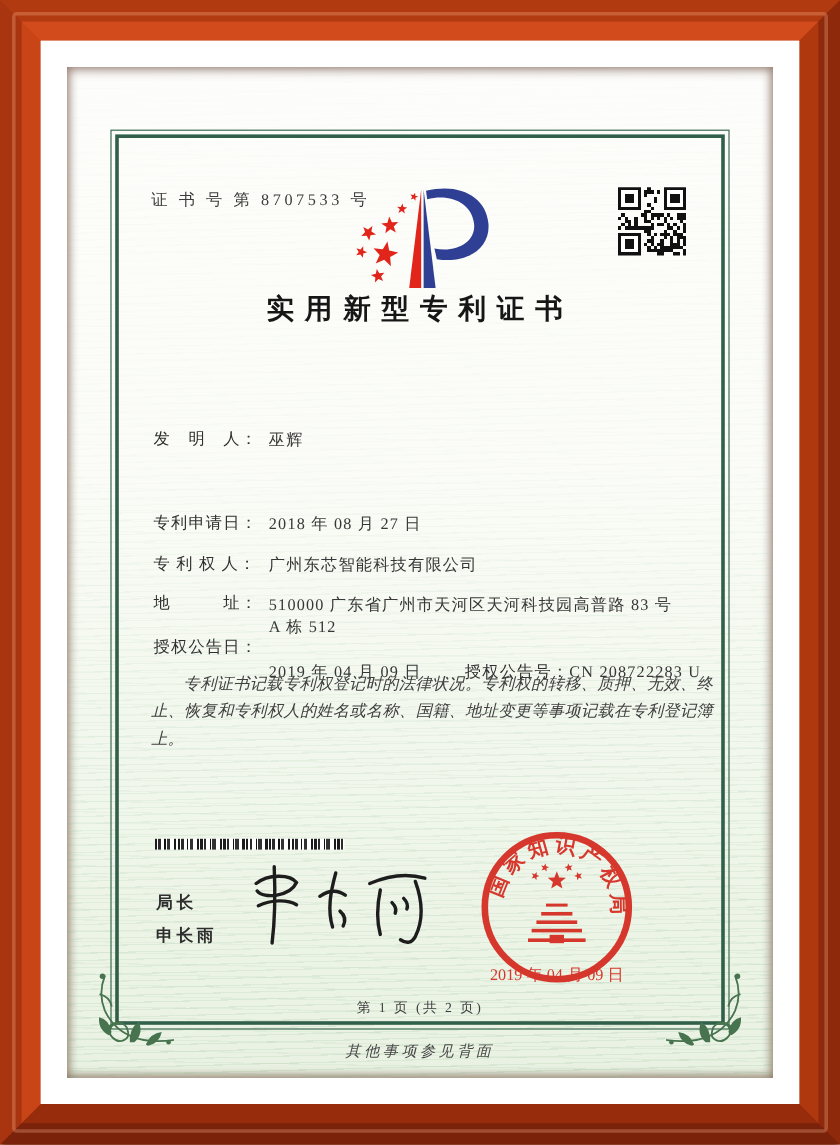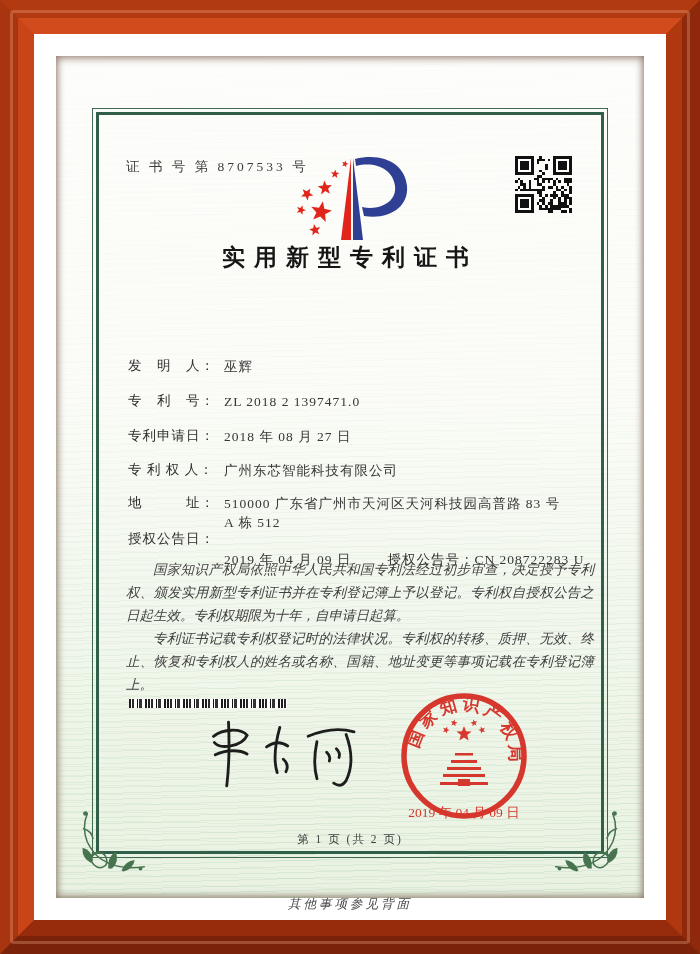--- a/index.html
+++ b/index.html
@@ -60,21 +60,21 @@
     #111 8px 9px,#fff 9px 10px,#333 10px 13px,#fff 13px 16px,#1a1a1a 16px 18px,#fff 18px 19px);}
 
   .signer{position:absolute;left:74px;top:683px;font-family:"Liberation Sans","DejaVu Sans",sans-serif;
     font-size:14px;font-weight:600;letter-spacing:3px;color:#2e2e2e;line-height:27px;}
   .signature{position:absolute;left:146px;top:652px;width:168px;height:92px;}
 
   .seal{position:absolute;left:330px;top:622px;width:156px;height:156px;opacity:.92;}
 
   .page-footer{position:absolute;left:0;top:776px;width:100%;text-align:center;
     font-size:11.5px;letter-spacing:2px;color:#3f3f3f;}
-  .back-note{position:absolute;left:0;top:840px;width:100%;text-align:center;
+  .back-note{position:absolute;left:0;top:812px;width:100%;text-align:center;
     font-size:12.5px;letter-spacing:3px;color:#474747;font-style:italic;}
 </style>
 </head>
 <body>
 
 <div class="photo">
   <div class="frame-outer"></div>
   <div class="frame-mid"></div>
   <div class="frame-inner"></div>
   <div class="frame-sheen"></div>
@@ -257,43 +257,43 @@
           <rect x="2.7142857142857144" y="40.714285714285715" width="13.571428571428573" height="13.571428571428573" fill="#fff"></rect>
           <rect x="5.428571428571429" y="43.42857142857143" width="8.142857142857142" height="8.142857142857142" fill="#111"></rect>
         </svg>
     </div>
 
     <div class="title">实用新型专利证书</div>
 
     <div class="row" style="top:301px">
       <span class="lbl">发　明　人：</span><span class="val">巫辉</span>
     </div>
-    <div class="row" style="top:336px">
-      <span class="lbl">专　利　号：</span><span class="val">ZL 2018 2 1397471.0</span>
-    </div>
     <div class="row" style="top:371px">
       <span class="lbl">专利申请日：</span><span class="val">2018 年 08 月 27 日</span>
     </div>
     <div class="row" style="top:405px">
       <span class="lbl">专 利 权 人：</span><span class="val">广州东芯智能科技有限公司</span>
     </div>
     <div class="row" style="top:438px">
       <span class="lbl">地　　　址：</span><span class="val" style="width:346px">510000 广东省广州市天河区天河科技园高普路 83 号 A 栋 512</span>
     </div>
     <div class="row" style="top:474px">
       <span class="lbl">授权公告日：</span><span class="val2">2019 年 04 月 09 日</span><span class="lbl2">授权公告号：</span><span class="val2">CN 208722283 U</span>
     </div>
 
     <div class="paras">
-      <p>国家知识产权局依照中华人民共和国专利法经过初步审查，决定授予专利权、颁发实用新型专利证书并在专利登记簿上予以登记。专利权自授权公告之日起生效。专利权期限为十年，自申请日起算。</p>
       <p>专利证书记载专利权登记时的法律状况。专利权的转移、质押、无效、终止、恢复和专利权人的姓名或名称、国籍、地址变更等事项记载在专利登记簿上。</p>
     </div>
 
     <div class="barcode"></div>
 
+    <div class="signer">
+      <div>局长</div>
+      <div>申长雨</div>
+    </div>
 
     <div class="signature">
       <svg viewBox="0 0 190 100" fill="none" stroke="#1d1d1d" stroke-width="3.2" stroke-linecap="round">
         <path d="M30,16 C31,40 31,64 28,88"></path>
         <path d="M13,32 C24,23 45,23 51,31 C45,44 20,47 14,39"></path>
         <path d="M15,53 C27,47 43,47 51,52"></path>
         <path d="M88,22 C83,40 80,57 85,73"></path>
         <path d="M73,44 q13,-9 24,-1"></path>
         <path d="M92,58 q7,6 3,14"></path>
         <path d="M120,32 q28,-12 52,-5"></path>

